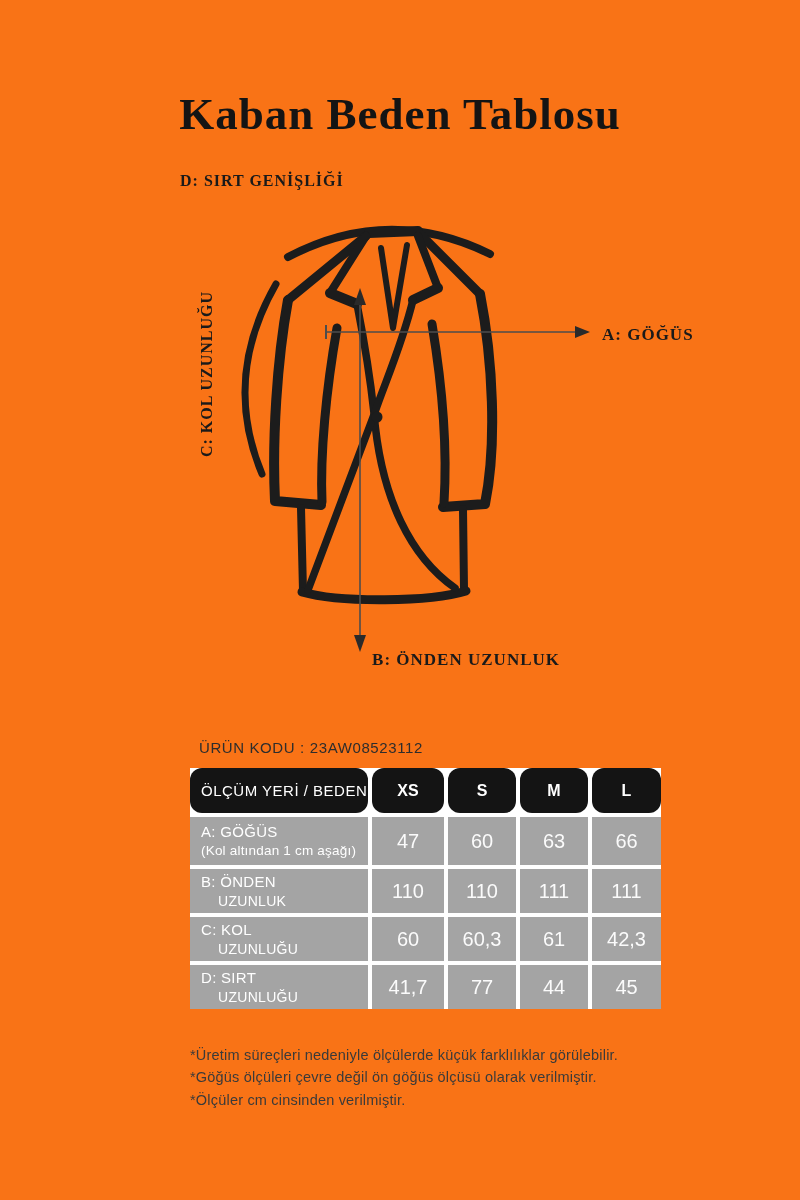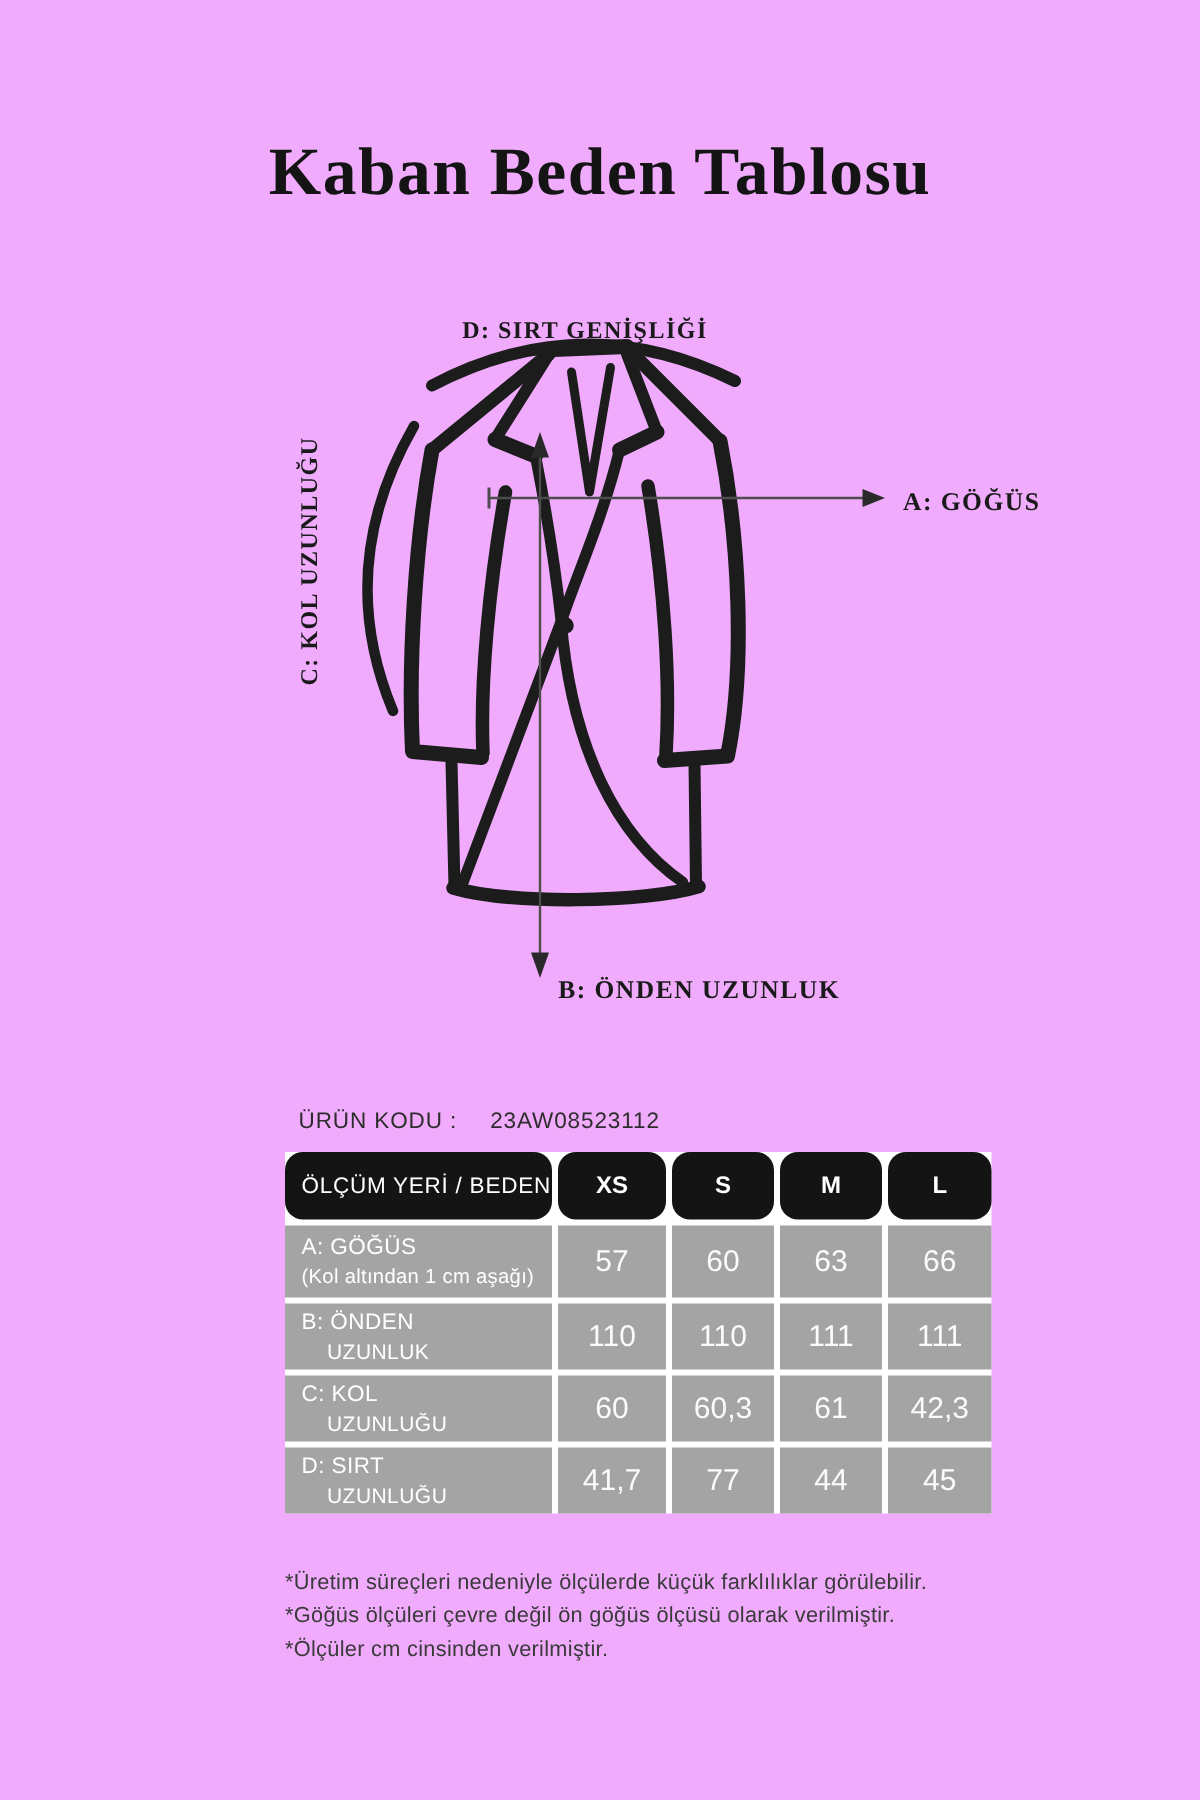--- a/index.html
+++ b/index.html
@@ -3,21 +3,21 @@
 <meta charset="utf-8">
 <style>
   html, body {
     margin: 0; padding: 0;
     background: #ffffff;
     font-family: "Liberation Sans", sans-serif;
   }
   .page {
     position: relative;
     width: 800px; height: 1200px;
-    background: #f0abfc;
+    background: #f97316;
     overflow: hidden;
   }
   
   .page-title {
     position: absolute; top: 88px; left: 0; width: 800px;
     text-align: center;
     font-family: "Liberation Serif", serif;
     font-weight: 700;
     font-size: 45px;
     letter-spacing: 1px;
@@ -25,32 +25,32 @@
   }
   
   .diag-label {
     position: absolute;
     font-family: "Liberation Serif", serif;
     font-weight: 700;
     color: #1a1a1a;
     letter-spacing: 1px;
     white-space: nowrap;
   }
-  .label-top    { top: 172px; left: 180px; width: 420px; text-align: center; font-size: 16px; margin-top: 40px; }
+  .label-top    { top: 172px; left: 180px; width: 420px; font-size: 16px; }
   .label-left   { top: 374px; left: 207px; transform: translate(-50%,-50%) rotate(-90deg); font-size: 16px; }
   .label-right  { top: 325px; left: 602px; font-size: 17px; }
   .label-bottom { top: 650px; left: 180px; width: 380px; text-align: right; font-size: 17px; }
   
   .coat-svg { position: absolute; left: 180px; top: 200px; }
   
   .product-code {
     position: absolute; left: 199px; top: 739px;
     font-size: 15px; letter-spacing: 0.6px; color: #2d2d2d;
   }
-  .product-code .code-value { margin-left: 22px; }
+  .product-code .code-value { margin-left: 5px; }
   
   .size-table {
     position: absolute; left: 190px; top: 768px;
     display: grid;
     grid-template-columns: 178px 72px 68px 68px 69px;
     grid-template-rows: 45px 48px 44px 44px 44px;
     gap: 4px;
     background: #ffffff;
   }
   .cell { display: flex; align-items: center; color: #ffffff; }
@@ -147,21 +147,21 @@
     <div class="cell th measure-head">ÖLÇÜM YERİ / BEDEN</div>
     <div class="cell th size-head">XS</div>
     <div class="cell th size-head">S</div>
     <div class="cell th size-head">M</div>
     <div class="cell th size-head">L</div>
 
     <div class="cell td row-label">
       <span>A: GÖĞÜS</span>
       <span class="sub small">(Kol altından 1 cm aşağı)</span>
     </div>
-    <div class="cell td value-cell">57</div>
+    <div class="cell td value-cell">47</div>
     <div class="cell td value-cell">60</div>
     <div class="cell td value-cell">63</div>
     <div class="cell td value-cell">66</div>
 
     <div class="cell td row-label">
       <span>B: ÖNDEN</span>
       <span class="sub indent">UZUNLUK</span>
     </div>
     <div class="cell td value-cell">110</div>
     <div class="cell td value-cell">110</div>

